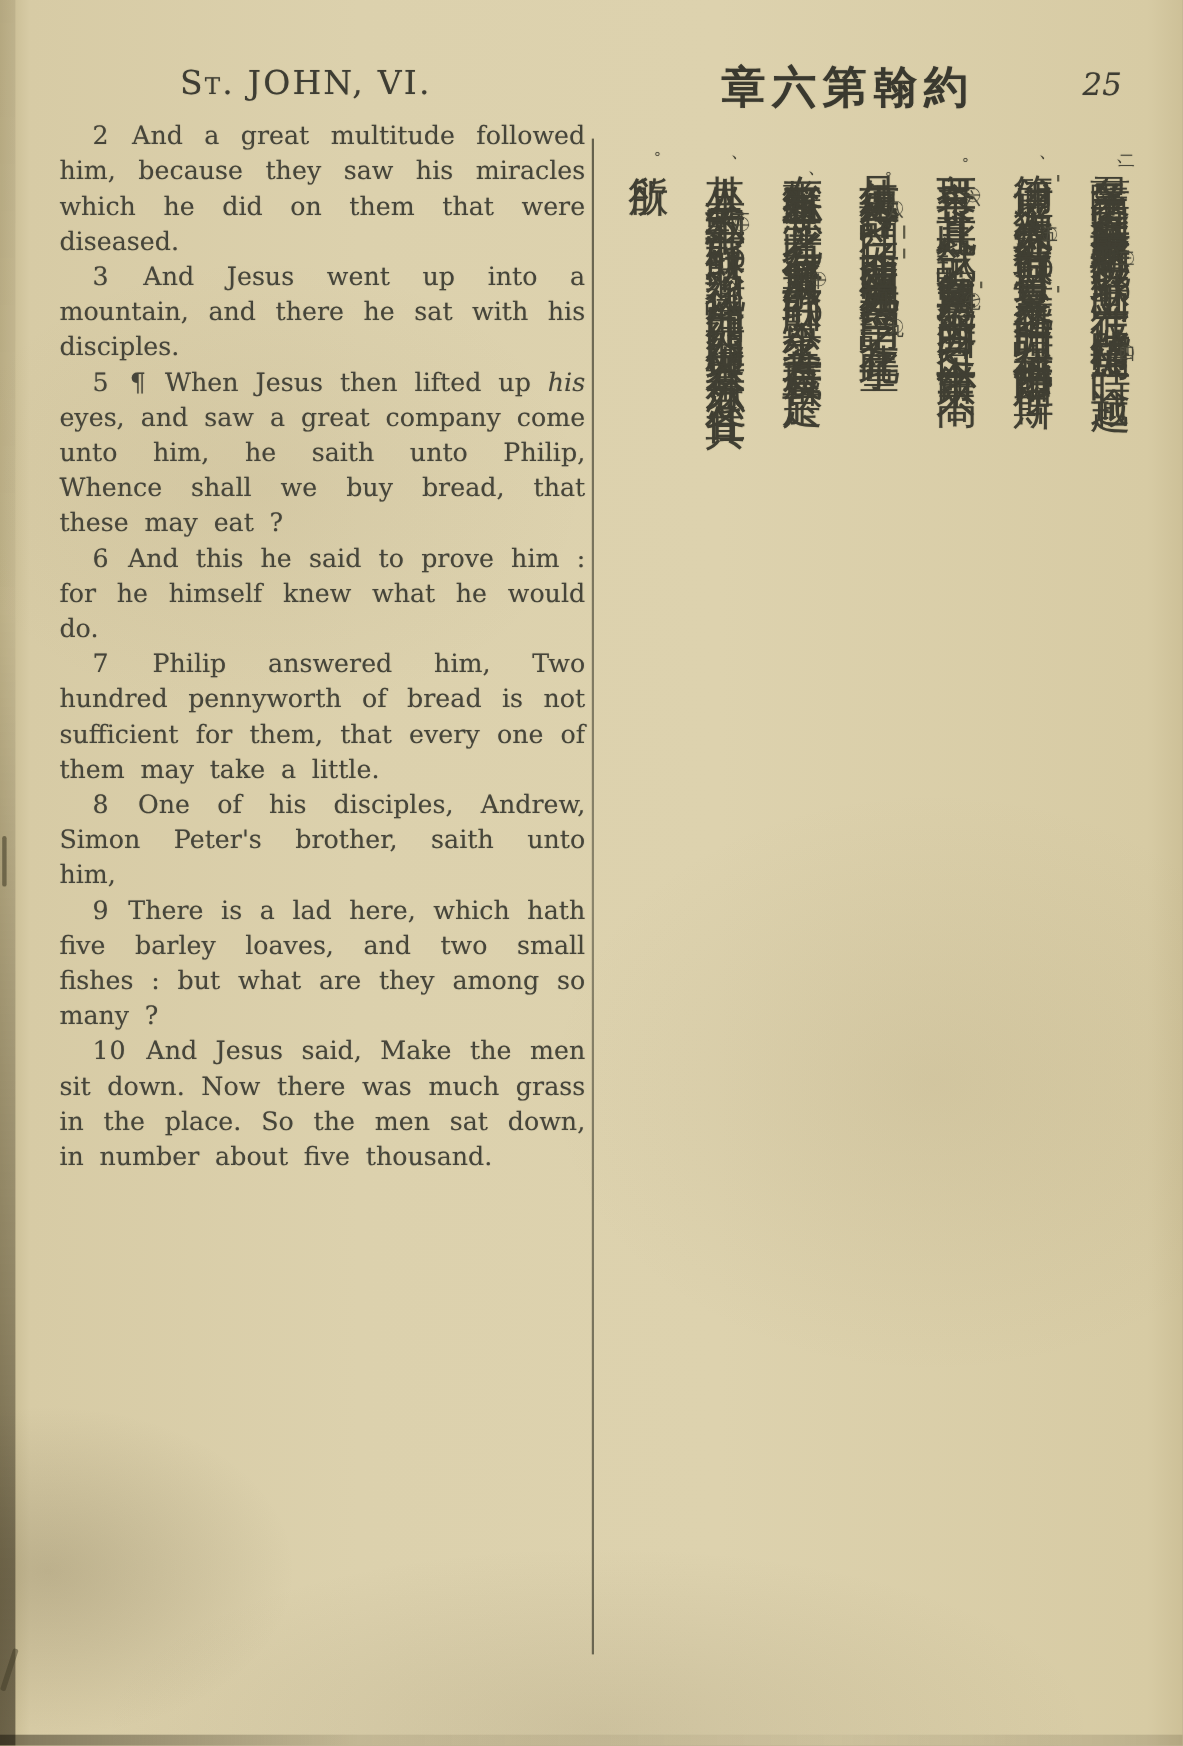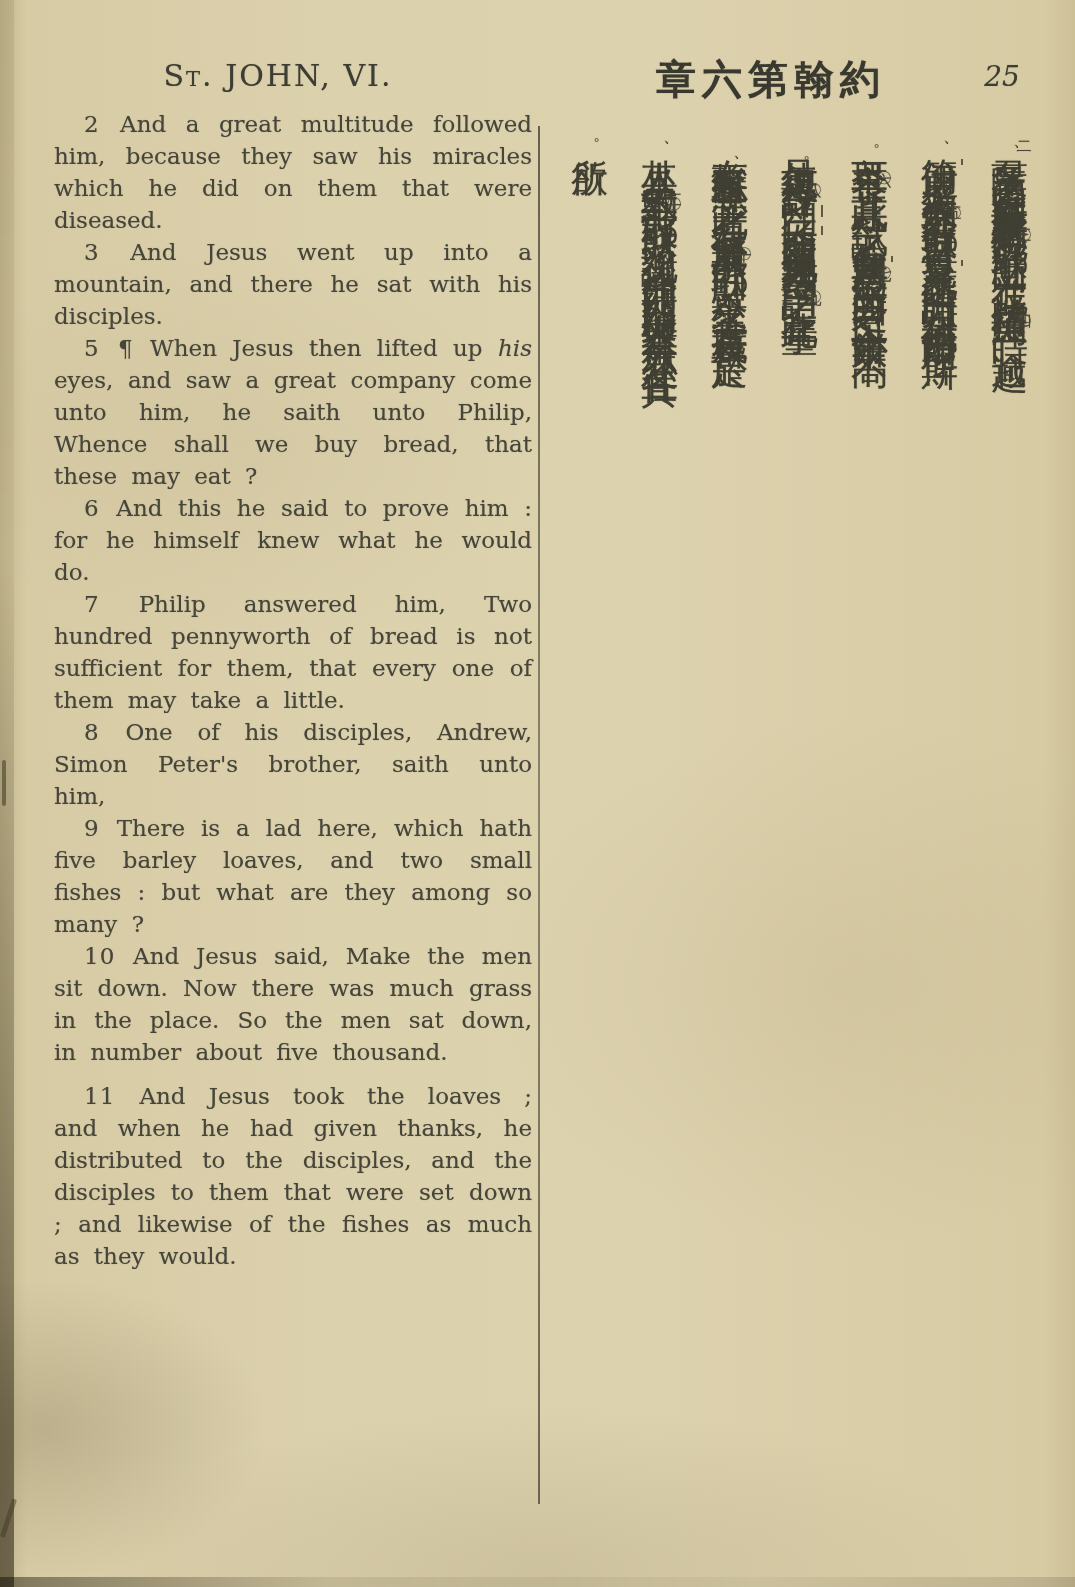--- a/index.html
+++ b/index.html
@@ -82,21 +82,20 @@
 
   <div class="encol" id="encol">
       <p><span class="vnum">2 </span>And a great multitude followed him, because they saw his miracles which he did on them that were diseased.</p>
       <p><span class="vnum">3 </span>And Jesus went up into a mountain, and there he sat with his disciples.</p>
       <p><span class="vnum">5 </span><span class="pilcrow">¶ </span>When Jesus then lifted up <span class="ital">his</span> eyes, and saw a great company come unto him, he saith unto Philip, Whence shall we buy bread, that these may eat ?</p>
       <p><span class="vnum">6 </span>And this he said to prove him : for he himself knew what he would do.</p>
       <p><span class="vnum">7 </span>Philip answered him, Two hundred pennyworth of bread is not sufficient for them, that every one of them may take a little.</p>
       <p><span class="vnum">8 </span>One of his disciples, Andrew, Simon Peter's brother, saith unto him,</p>
       <p><span class="vnum">9 </span>There is a lad here, which hath five barley loaves, and two small fishes : but what are they among so many ?</p>
       <p><span class="vnum">10 </span>And Jesus said, Make the men sit down. Now there was much grass in the place. So the men sat down, in number about five thousand.</p>
-      <p class="sp"><span class="vnum">11 </span>And Jesus took the loaves ; and when he had given thanks, he distributed to the disciples, and the disciples to them that were set down ; and likewise of the fishes as much as they would.</p>
     </div>
 
   <div class="zhpanel" id="zhpanel">
       <div class="cjk-col"><span class="marker">二</span>羣衆隨之<span class="punct">、</span>因見其所行於患病者之奇跡也<span class="punct">。</span><span class="marker">〇三</span>耶穌登山<span class="punct">、</span>在彼<span class="punct">、</span>偕門徒坐焉<span class="punct">。</span><span class="marker">〇四</span>時<span class="punct">、</span>逾越</div>
       <div class="cjk-col">節伊邇<span class="punct">、</span>乃<span class="pname">猶太</span>人之節筵<span class="punct">。</span><span class="marker">〇五</span>耶穌舉目<span class="punct">、</span>見羣衆就之<span class="punct">、</span>語<span class="pname">腓力</span>曰<span class="punct">、</span>我儕何由市餅<span class="punct">、</span>俾斯</div>
       <div class="cjk-col">衆可食乎<span class="punct">。</span><span class="marker">〇六</span>其言此<span class="punct">、</span>欲試之<span class="punct">、</span>蓋自知其所將爲矣<span class="punct">。</span><span class="marker">〇七</span><span class="pname">腓力</span>答之曰<span class="punct">、</span>以二十金市餅<span class="punct">、</span>尙不</div>
       <div class="cjk-col">足使每人可得少許<span class="punct">。</span><span class="marker">〇八</span>門徒之一<span class="punct">、</span>即<span class="pname">西門彼得</span>之兄弟<span class="pname">安得烈</span><span class="punct">、</span>謂之曰<span class="punct">、</span><span class="marker">〇九</span>在此一童子<span class="punct">、</span></div>
       <div class="cjk-col">有麰麥餅五小魚二<span class="punct">、</span>若此者<span class="punct">、</span>有何濟於斯衆乎<span class="punct">。</span><span class="marker">〇十</span>耶穌曰<span class="punct">、</span>令衆坐<span class="punct">。</span>其處有茂草<span class="punct">。</span>於是</div>
       <div class="cjk-col">其人坐<span class="punct">、</span>數約五千<span class="punct">。</span><span class="marker">〇十一</span>耶穌取餅<span class="punct">、</span>祝謝後<span class="punct">、</span>分與門徒<span class="punct">、</span>門徒分與坐者<span class="punct">。</span>分魚亦然<span class="punct">、</span>各任其</div>
       <div class="cjk-col">所欲<span class="punct">。</span></div>

